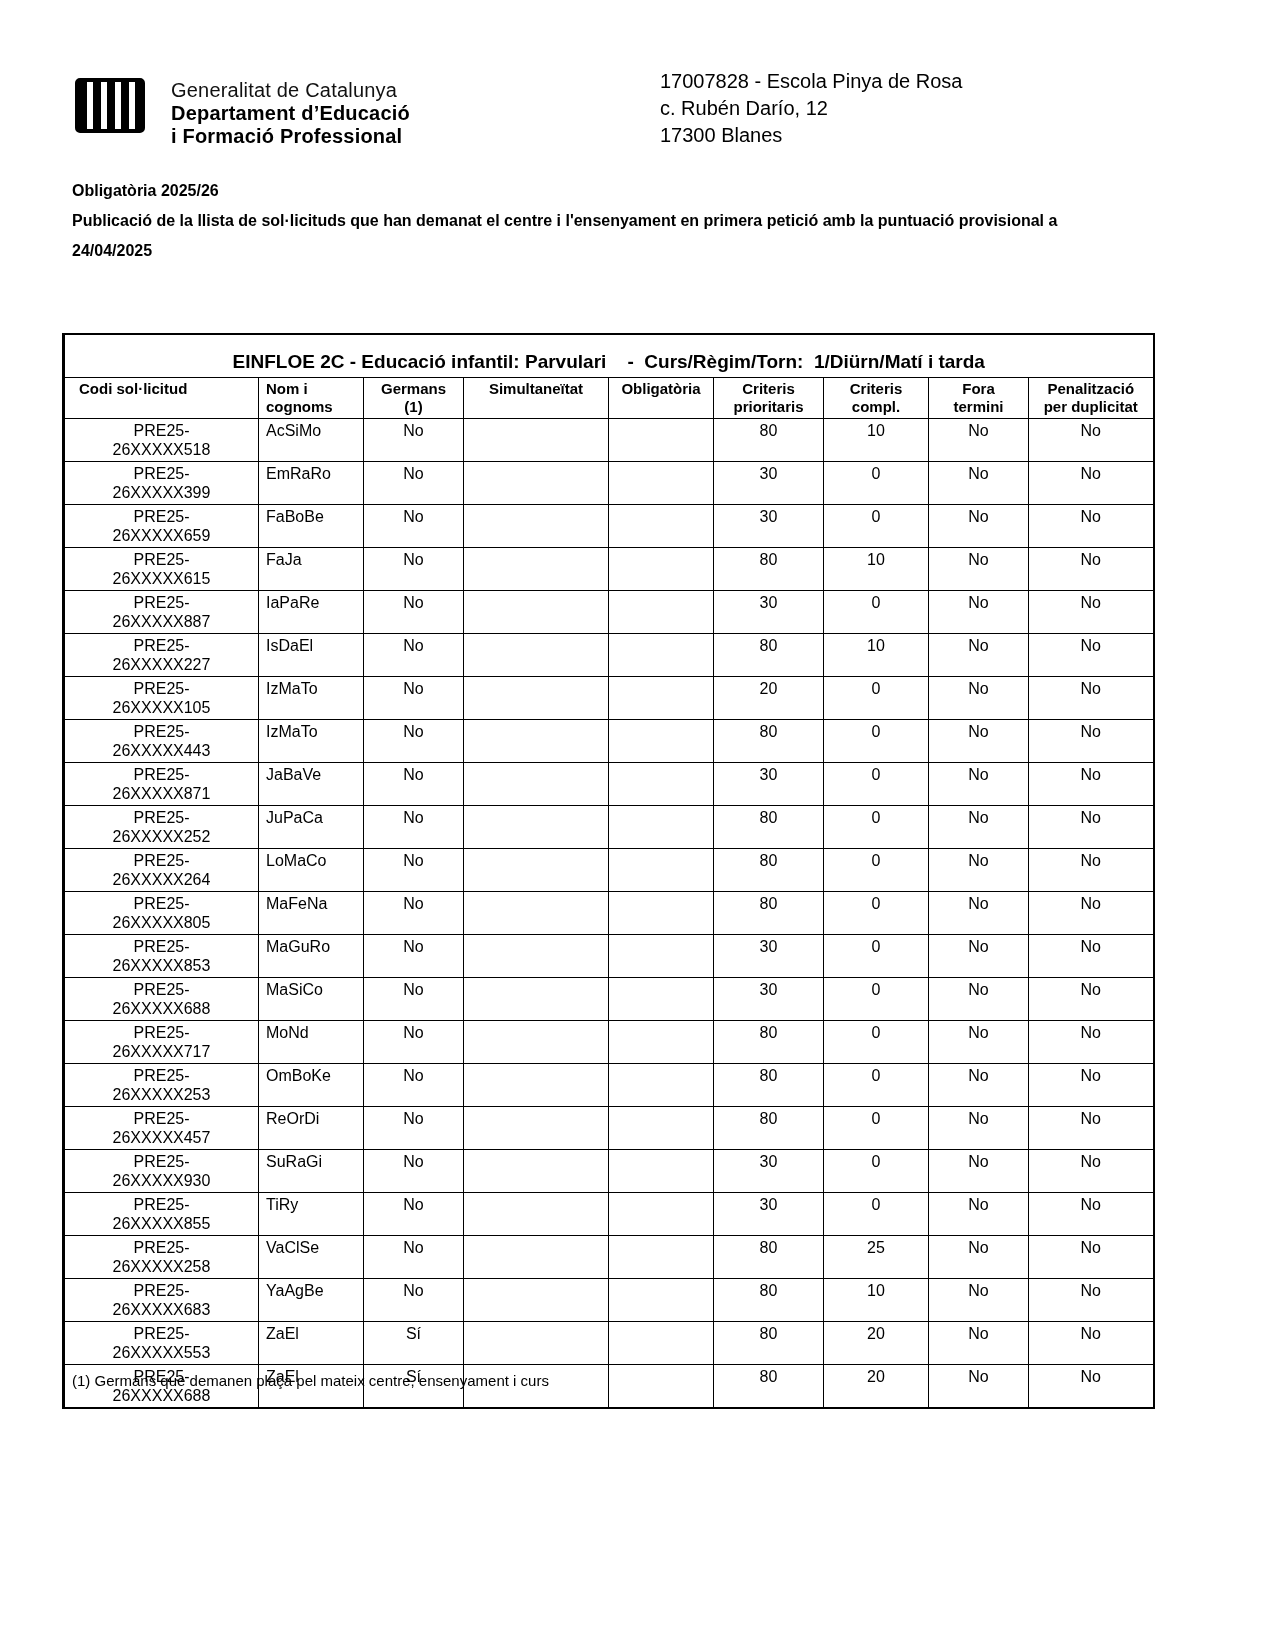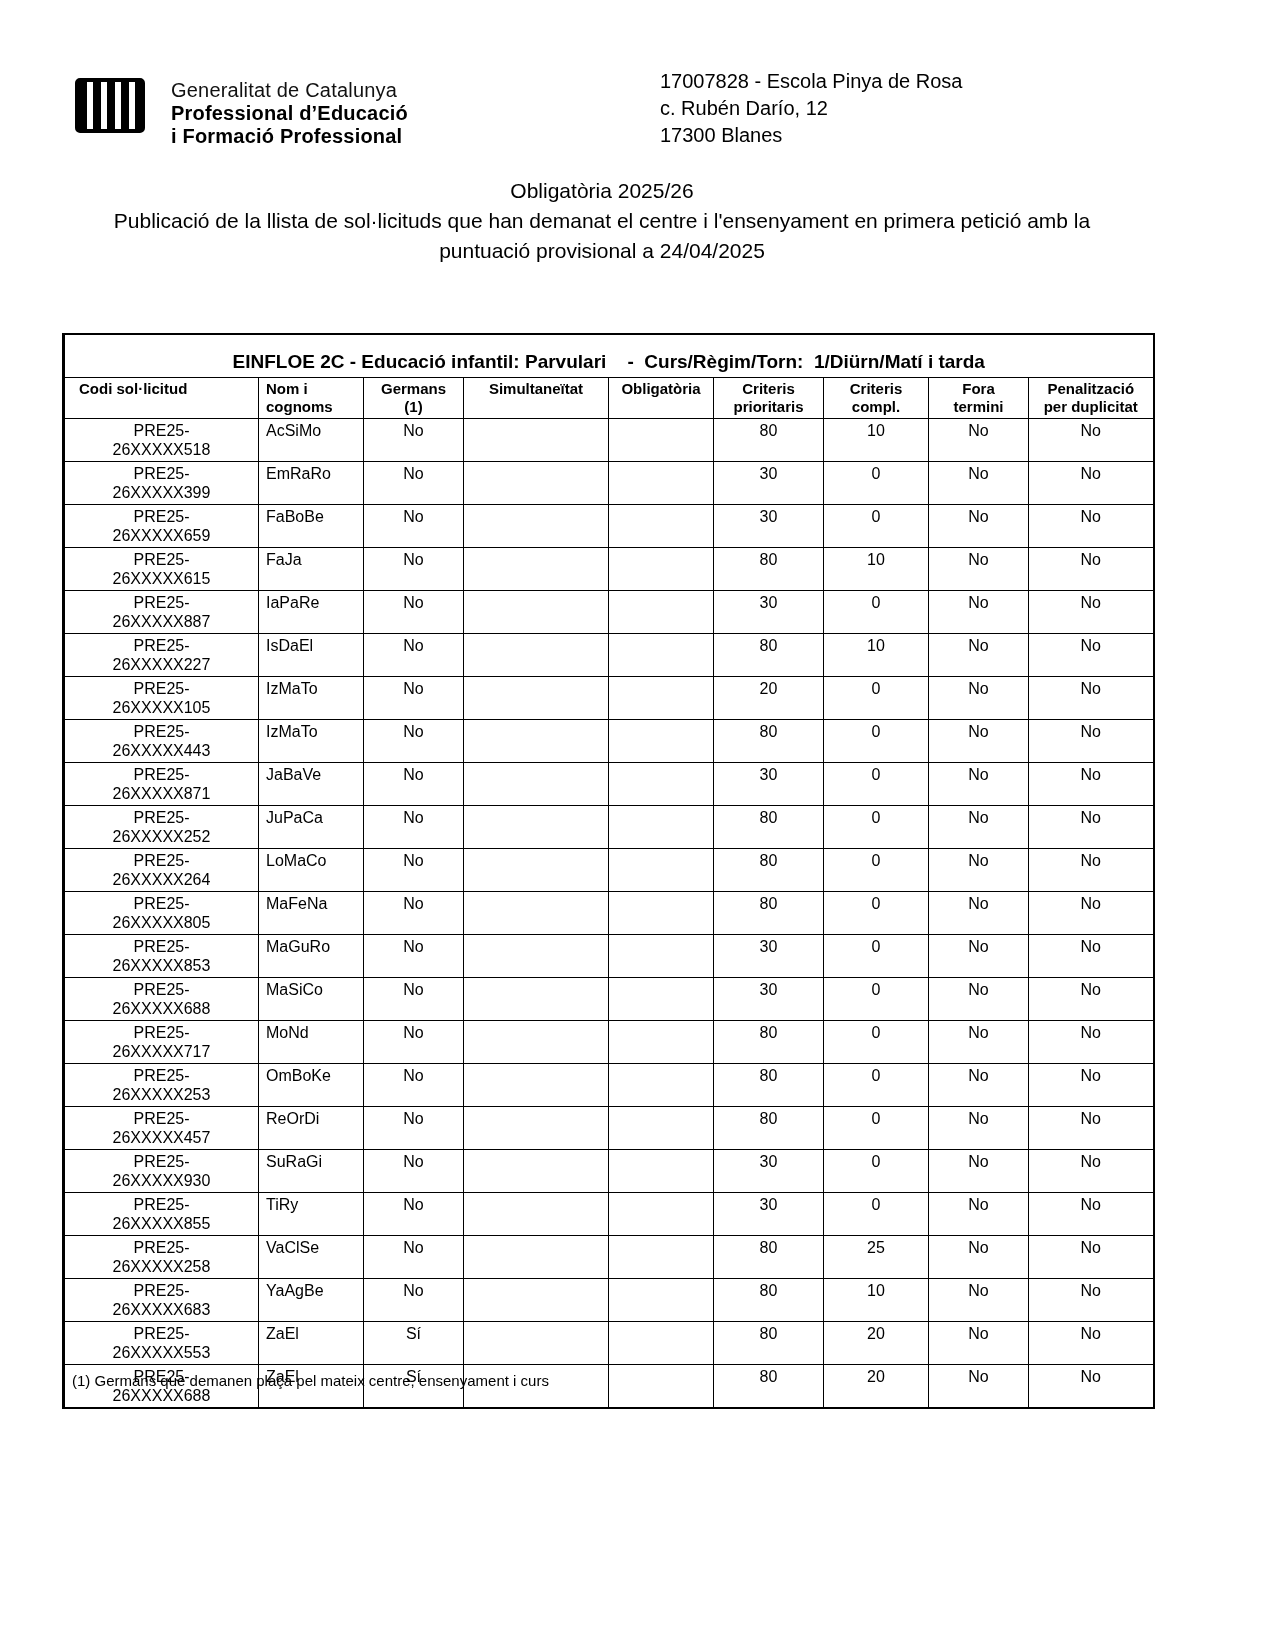--- a/index.html
+++ b/index.html
@@ -22,21 +22,21 @@
   }
   .brand-text { padding-top: 1px; }
   .brand-line1 { font-size: 20px; line-height: 23px; letter-spacing: 0.2px; color: #111; }
   .brand-line2 { font-size: 20px; line-height: 23px; font-weight: bold; letter-spacing: 0.2px; }
 
   .school-info { position: absolute; left: 660px; top: 68px; font-size: 20px; line-height: 27px; }
 
   
   .doc-title {
     position: absolute; left: 72px; top: 176px; width: 1060px;
-    font-size: 21px; font-weight: normal; line-height: 30px; text-align: center;
+    font-size: 16px; font-weight: bold; line-height: 30px;
   }
 
   
   table.list-table {
     position: absolute; left: 62px; top: 333px;
     width: 1090px;
     border-collapse: collapse;
     table-layout: fixed;
     border: 2px solid #000;
     border-left: 3px solid #000;
@@ -67,21 +67,21 @@
 </style>
 </head>
 <body>
 
 <div class="page">
 
   <div class="brand">
     <div class="logo"></div>
     <div class="brand-text">
       <div class="brand-line1">Generalitat de Catalunya</div>
-      <div class="brand-line2">Professional d’Educació</div>
+      <div class="brand-line2">Departament d’Educació</div>
       <div class="brand-line2">i Formació Professional</div>
     </div>
   </div>
 
   <div class="school-info">
     <div>17007828 - Escola Pinya de Rosa</div>
     <div>c. Rubén Darío, 12</div>
     <div>17300 Blanes</div>
   </div>
 

